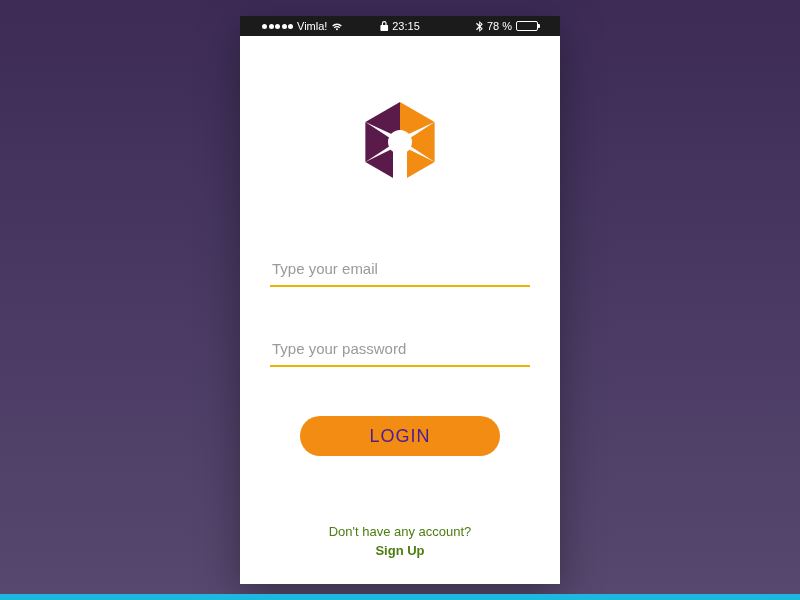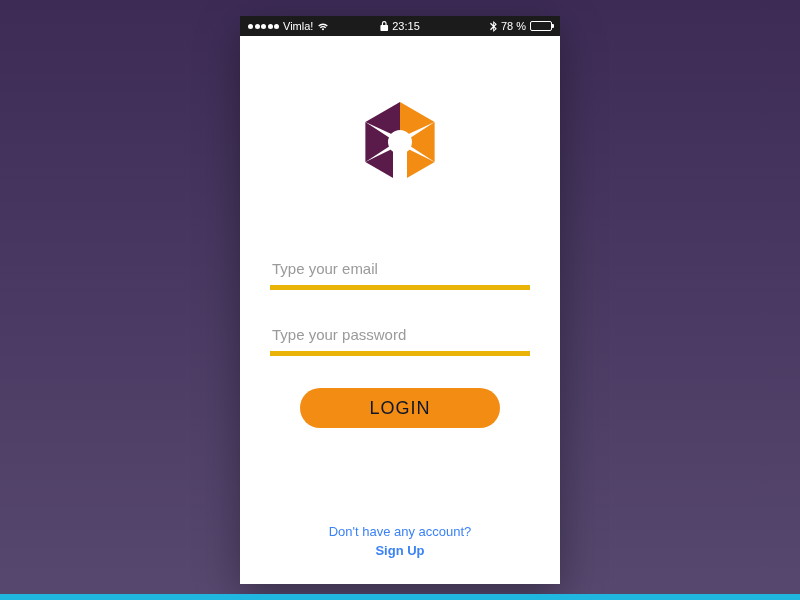--- a/index.html
+++ b/index.html
@@ -27,21 +27,21 @@
     flex-direction: column;
     position: relative;
   }
   .status-bar {
     height: 20px;
     background: #1b1b1b;
     color: #fff;
     font-size: 11px;
     display: flex;
     align-items: center;
-    padding: 0 8px;
+    padding: 0 22px;
     justify-content: space-between;
   }
   .status-left, .status-center, .status-right {
     display: flex;
     align-items: center;
     gap: 4px;
   }
   .status-center { position: absolute; left: 50%; transform: translateX(-50%); align-items: center; }
   .signal-dots { display:flex; gap:1.5px; align-items:center; }
   .signal-dots span {
@@ -62,45 +62,45 @@
     align-items: center;
     padding: 0 30px;
   }
   .logo-wrap {
     margin-top: 58px;
     margin-bottom: 58px;
   }
   .field {
     width: 100%;
     border: none;
-    border-bottom: 5px solid #eab308;
+    border-bottom: 2px solid #eab308;
     font-size: 15px;
     padding: 8px 2px;
     outline: none;
     color: #333;
     background: transparent;
-    margin-bottom: 28px;
+    margin-bottom: 45px;
   }
   .field::placeholder { color: #9a9a9a; }
   .login-btn {
     width: 200px;
     height: 40px;
     border: none;
     border-radius: 20px;
     background: #f28c13;
-    color: #0f172a;
+    color: #4c1d95;
     font-size: 18px;
     letter-spacing: 1px;
     cursor: pointer;
     margin-top: 4px;
   }
   .footer {
     text-align: center;
     font-size: 13px;
-    color: #3b82f6;
+    color: #4d7c0f;
     padding-bottom: 26px;
     margin-top: auto;
   }
   .footer .signup {
     display: block;
     font-weight: 700;
     margin-top: 4px;
     cursor: pointer;
   }
 </style>

